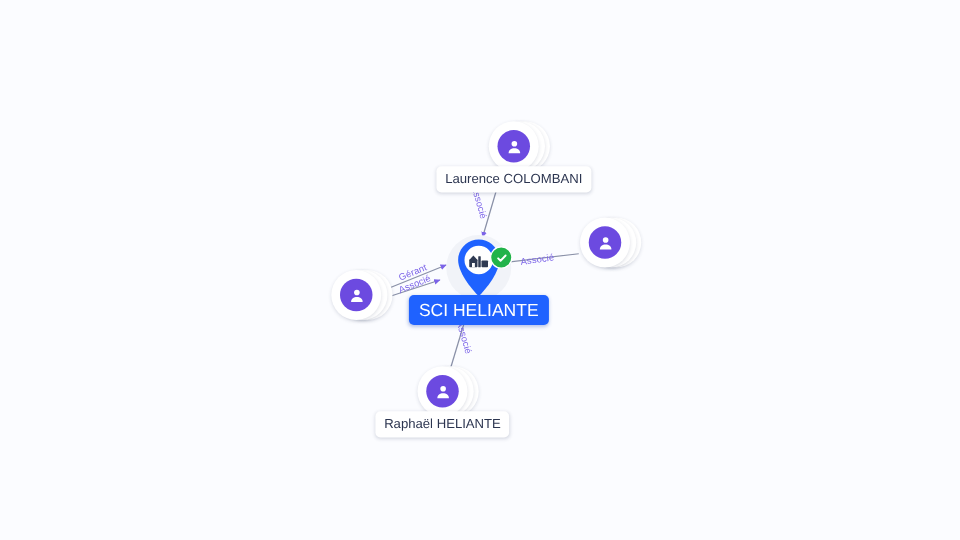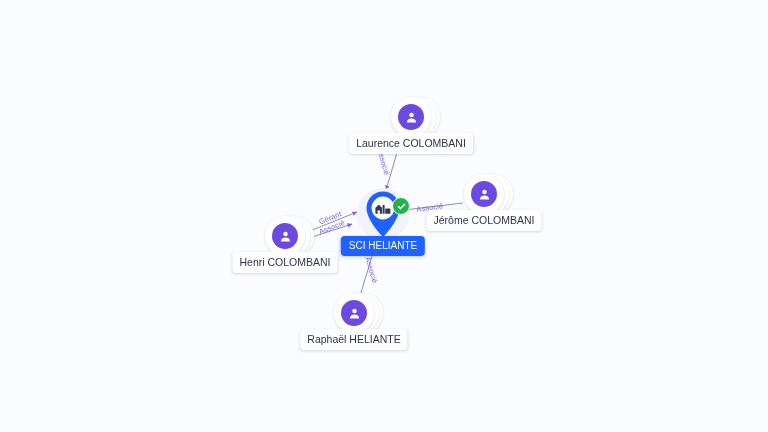--- a/index.html
+++ b/index.html
@@ -114,21 +114,21 @@
     display: flex;
     align-items: center;
     justify-content: center;
   }
   .verified-badge svg { display: block; }
   .company-label {
     position: absolute;
     transform: translate(-50%, 0);
     background: #1f62ff;
     color: #ffffff;
-    font-size: 10px;
+    font-size: 14px;
     line-height: 1;
     padding: 5px 8px;
     border-radius: 4px;
     white-space: nowrap;
     box-shadow: 0 1px 3px rgba(30,70,180,0.3);
   }
 
   
   .edge-label {
     position: absolute;
@@ -195,37 +195,35 @@
       <div class="stack-card c1">
         <div class="avatar-disc">
           <svg width="15" height="15" viewBox="0 0 24 24" fill="#ffffff">
             <circle cx="12" cy="8" r="3.6"></circle>
             <path d="M4.6 20c0-4.1 3.3-6.4 7.4-6.4s7.4 2.3 7.4 6.4z"></path>
           </svg>
         </div>
       </div>
     </div>
   </div>
-  <div class="node-label" style="left:484px; top:210px;">Jérôme COLOMBANI</div>
 
   <div class="node" style="left:285px; top:236px;">
     <div class="avatar-stack">
       <div class="stack-card c3"></div>
       <div class="stack-card c2"></div>
       <div class="stack-card c1">
         <div class="avatar-disc">
           <svg width="15" height="15" viewBox="0 0 24 24" fill="#ffffff">
             <circle cx="12" cy="8" r="3.6"></circle>
             <path d="M4.6 20c0-4.1 3.3-6.4 7.4-6.4s7.4 2.3 7.4 6.4z"></path>
           </svg>
         </div>
       </div>
     </div>
   </div>
-  <div class="node-label" style="left:285px; top:252px;">Henri COLOMBANI</div>
 
   <div class="node" style="left:354px; top:313px;">
     <div class="avatar-stack">
       <div class="stack-card c3"></div>
       <div class="stack-card c2"></div>
       <div class="stack-card c1">
         <div class="avatar-disc">
           <svg width="15" height="15" viewBox="0 0 24 24" fill="#ffffff">
             <circle cx="12" cy="8" r="3.6"></circle>
             <path d="M4.6 20c0-4.1 3.3-6.4 7.4-6.4s7.4 2.3 7.4 6.4z"></path>

